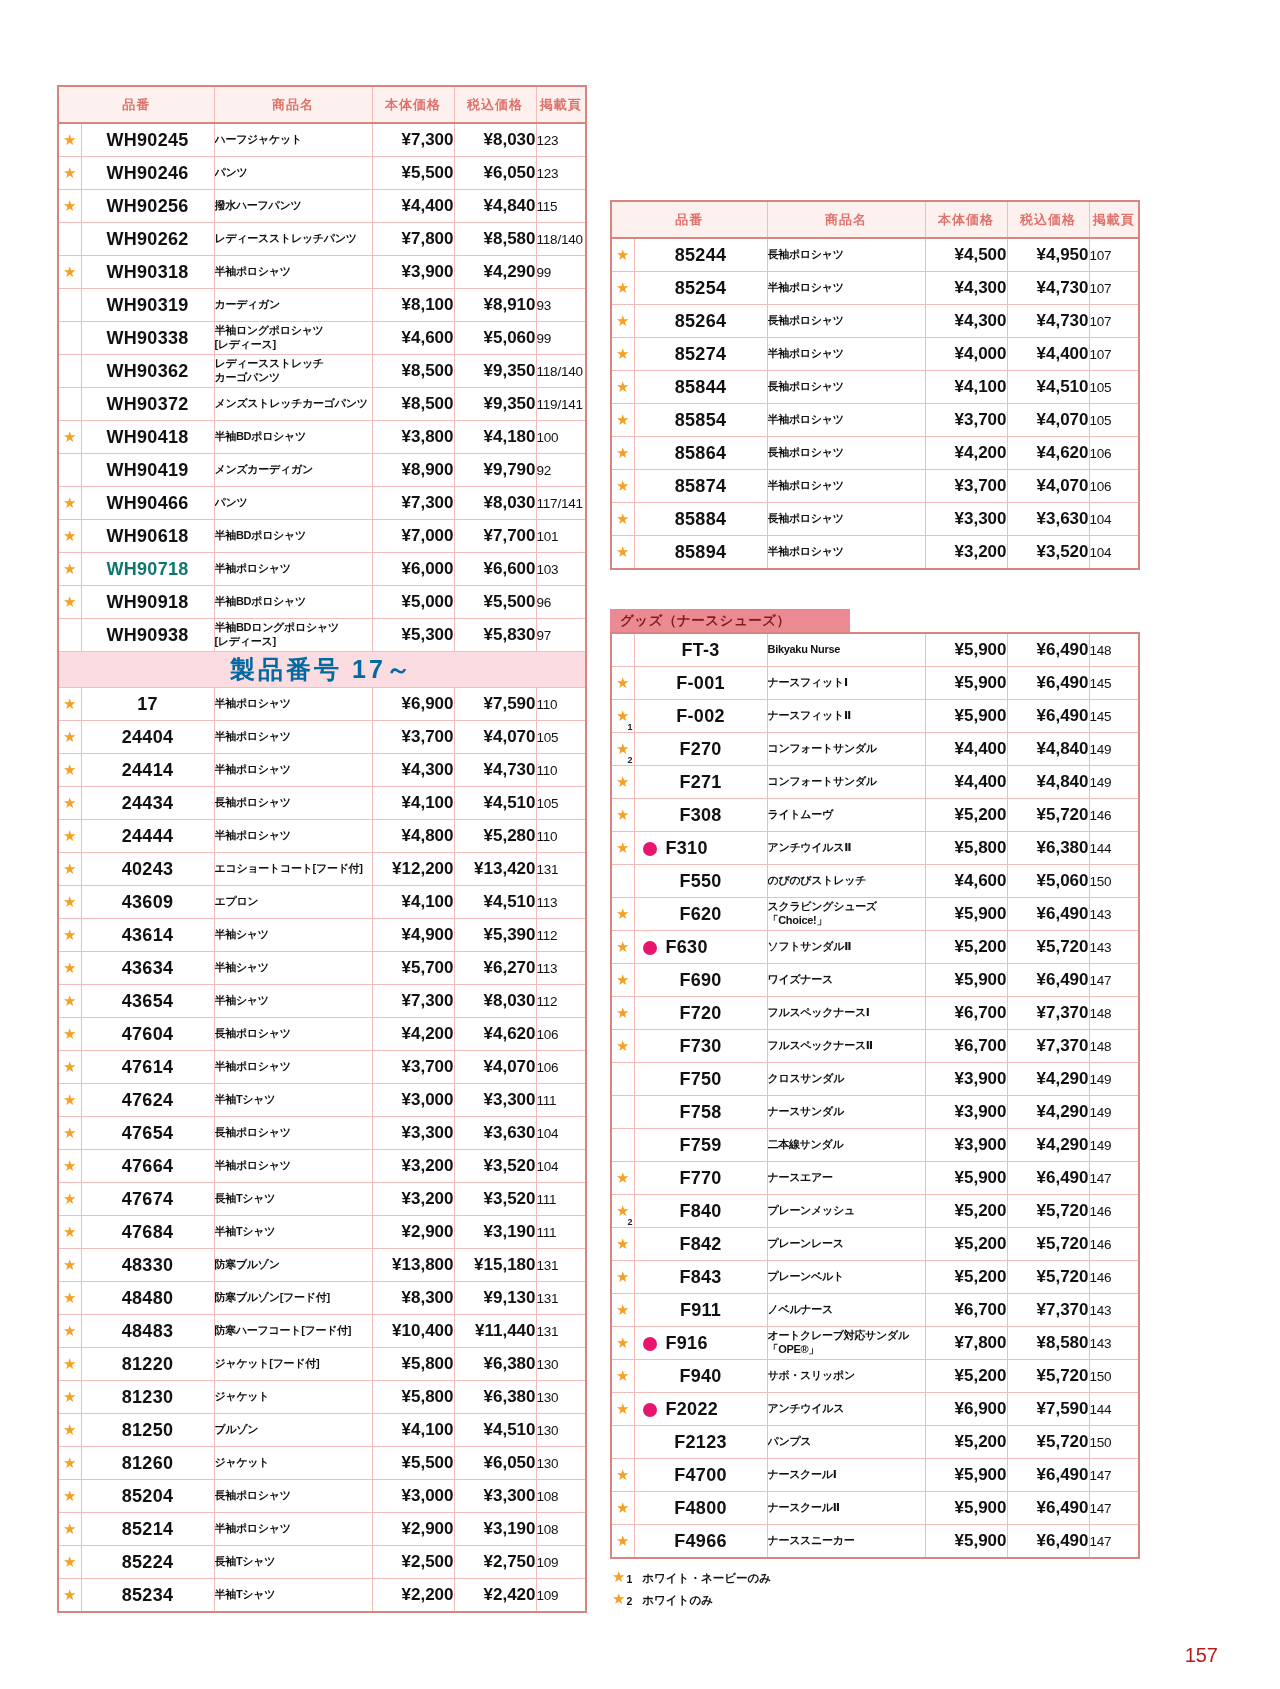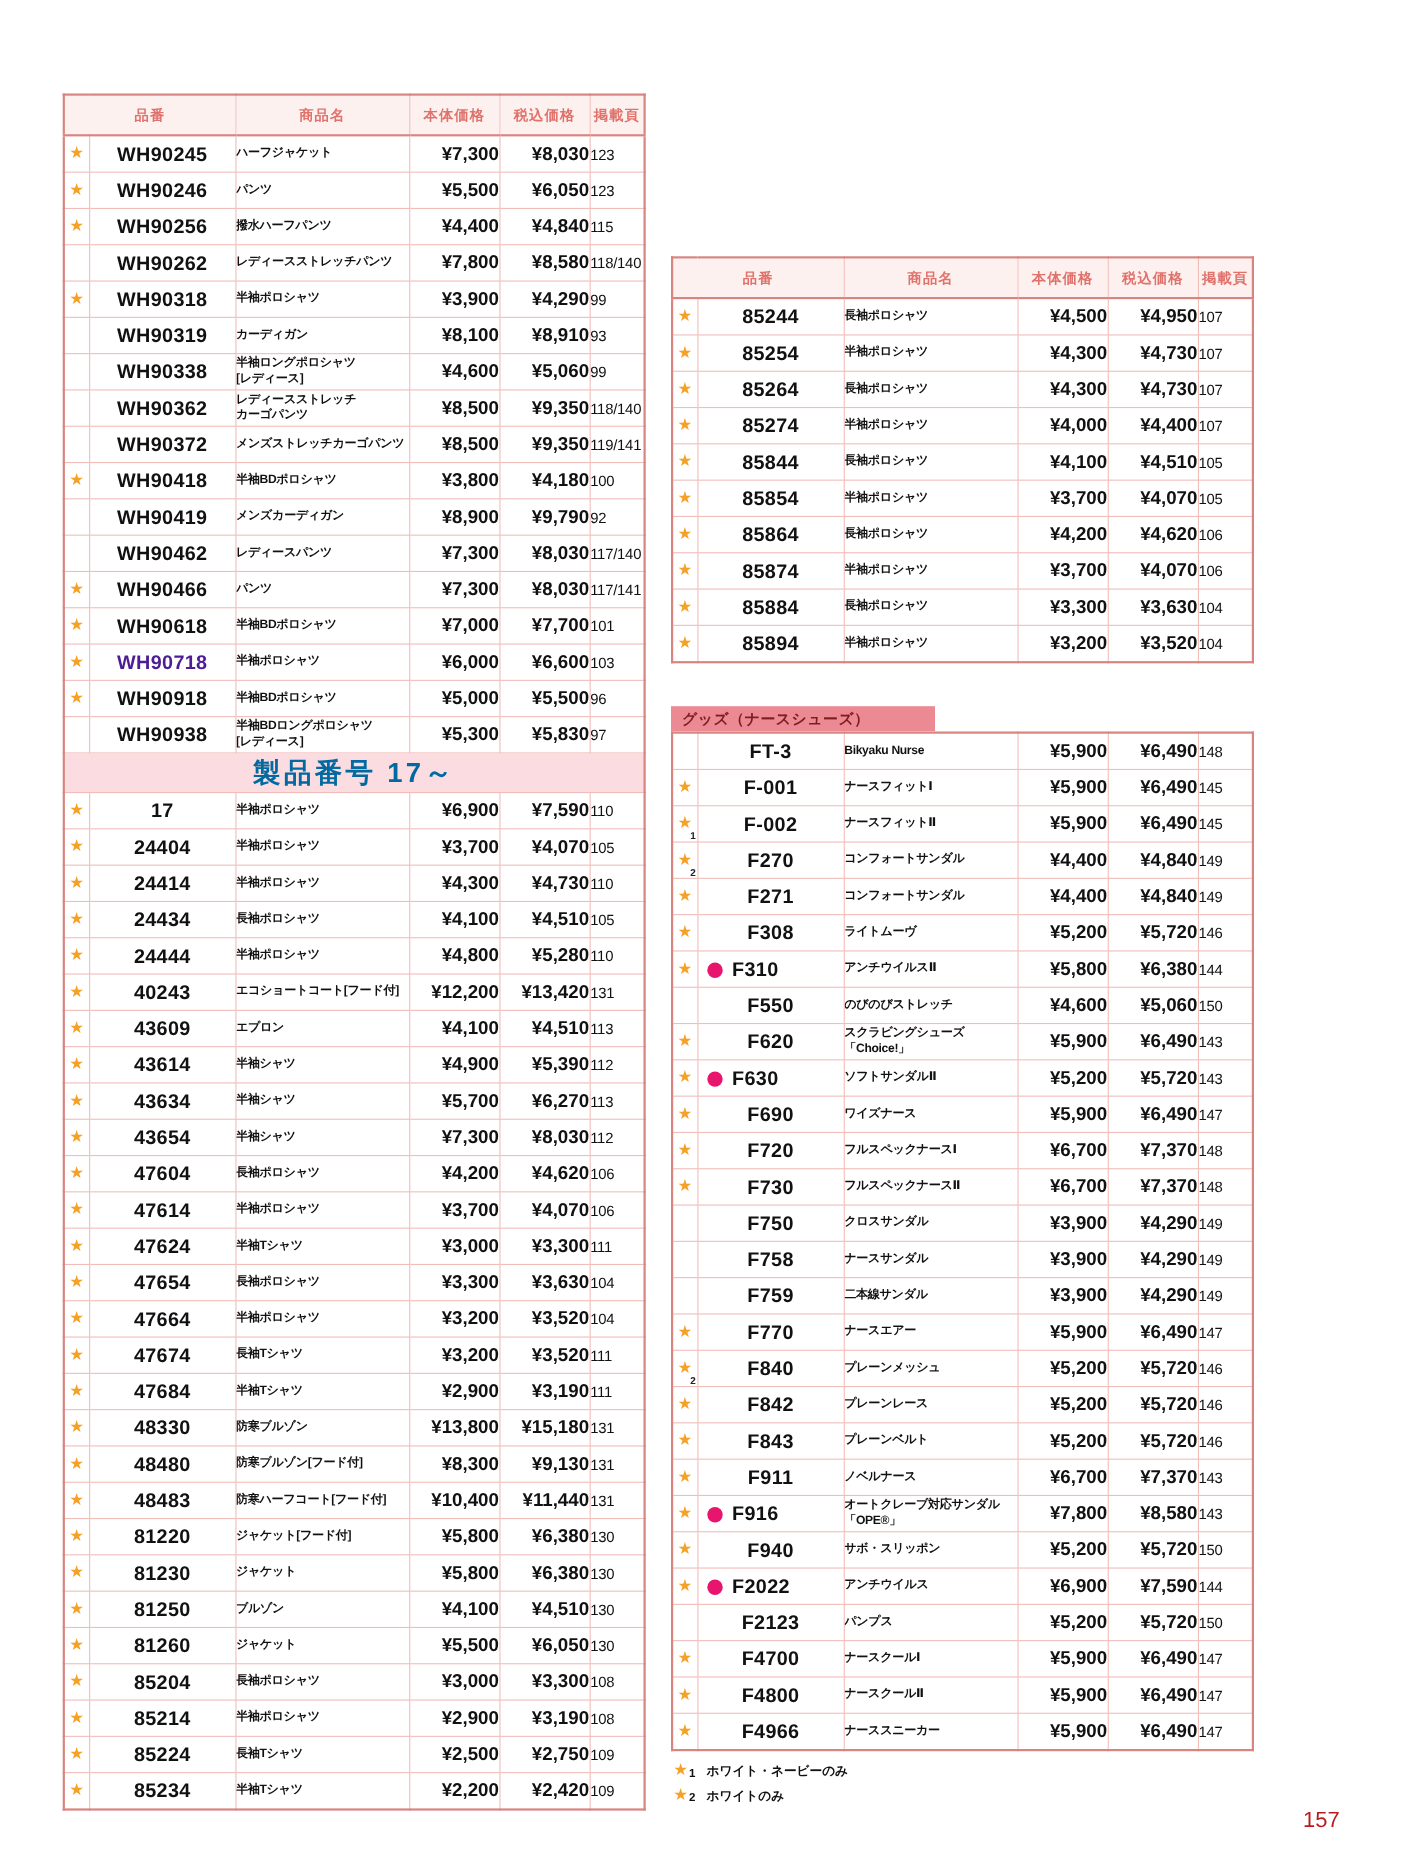--- a/index.html
+++ b/index.html
@@ -26,21 +26,21 @@
   .star-sub{
     position:absolute;right:1px;bottom:0px;
     font-size:9px;font-weight:bold;color:#222;line-height:1;
   }
   .cell-code{text-align:center;font-weight:bold;font-size:18px;letter-spacing:0.3px;}
   .cell-code.has-dot{text-align:left;padding-left:8px;}
   .dot{
     display:inline-block;width:14px;height:14px;border-radius:50%;
     background:#E8156E;margin-right:9px;vertical-align:-2px;
   }
-  .code-text.blue{color:#4c1d95;}
+  .code-text.blue{color:#0f766e;}
   .cell-name{
     font-size:11px;font-weight:bold;padding-left:7px;
     white-space:pre-line;line-height:1.25;letter-spacing:-0.3px;
   }
   .cell-price,.cell-tax{text-align:right;font-weight:bold;font-size:17px;padding-right:6px;}
   .cell-page{font-size:13.5px;padding-left:4px;letter-spacing:-0.2px;}
 
   .section-cell{
     background:#FBDCE1;color:#0369a1;text-align:center;
     font-size:25px;font-weight:bold;letter-spacing:3px;height:31px;
@@ -168,28 +168,20 @@
             <td class="cell-tax">¥4,180</td>
             <td class="cell-page">100</td>
           </tr>
           <tr>
             <td class="cell-star"></td>
             <td class="cell-code"><span class="code-text">WH90419</span></td>
             <td class="cell-name">メンズカーディガン</td>
             <td class="cell-price">¥8,900</td>
             <td class="cell-tax">¥9,790</td>
             <td class="cell-page">92</td>
-          </tr>
-          <tr>
-            <td class="cell-star"></td>
-            <td class="cell-code"><span class="code-text">WH90462</span></td>
-            <td class="cell-name">レディースパンツ</td>
-            <td class="cell-price">¥7,300</td>
-            <td class="cell-tax">¥8,030</td>
-            <td class="cell-page">117/140</td>
           </tr>
           <tr>
             <td class="cell-star"><span class="star">★</span></td>
             <td class="cell-code"><span class="code-text">WH90466</span></td>
             <td class="cell-name">パンツ</td>
             <td class="cell-price">¥7,300</td>
             <td class="cell-tax">¥8,030</td>
             <td class="cell-page">117/141</td>
           </tr>
           <tr>

